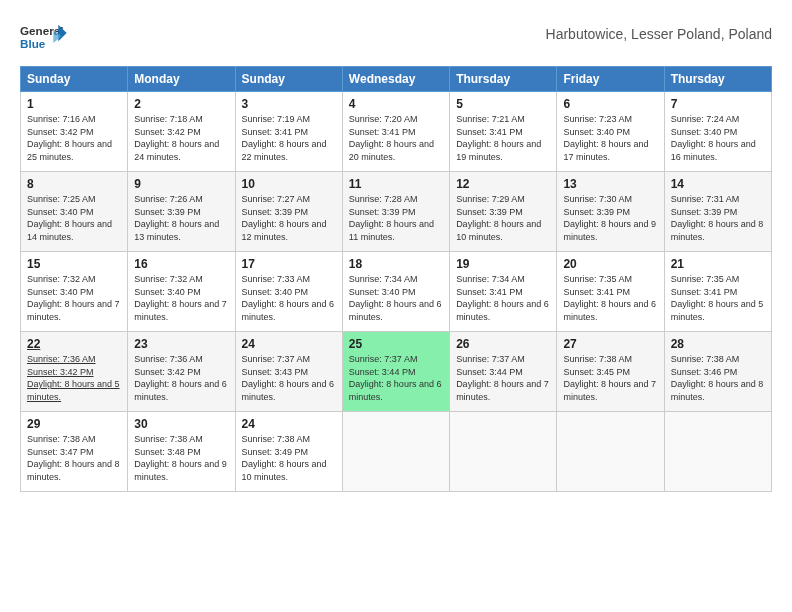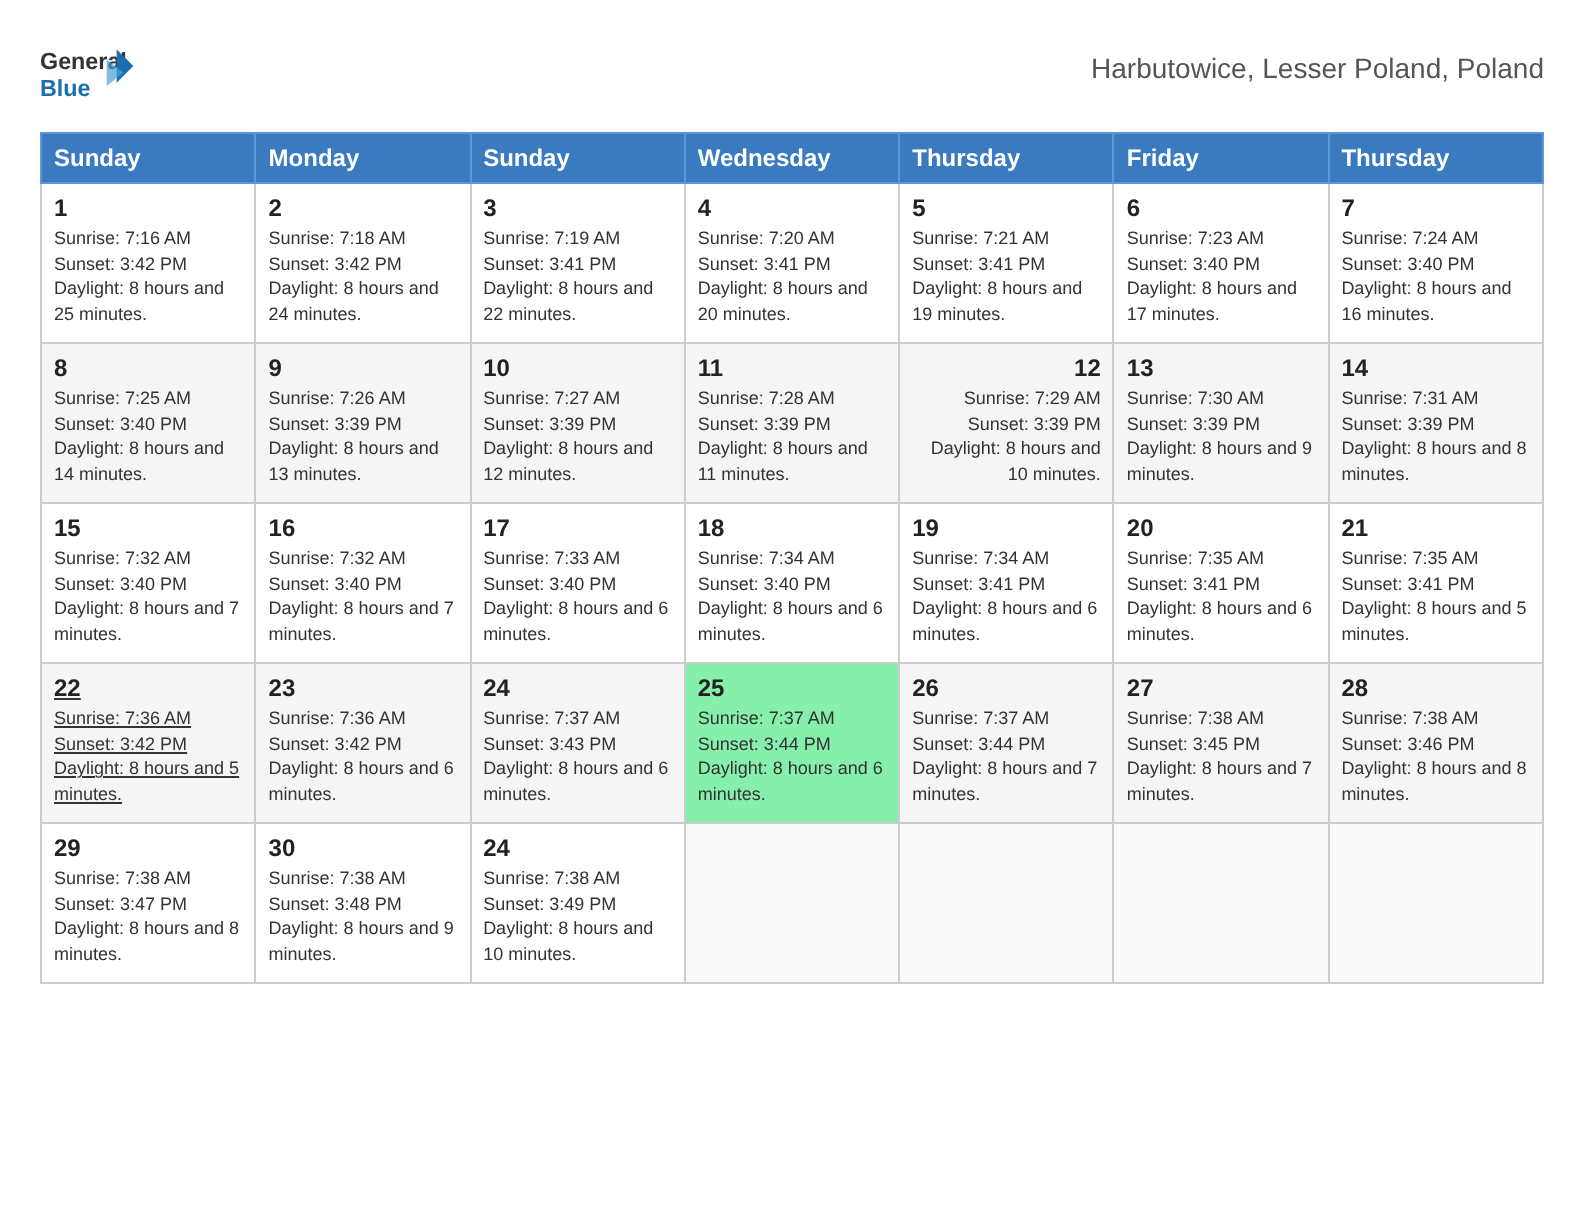--- a/index.html
+++ b/index.html
@@ -125,21 +125,21 @@
           <td><span class="day-number">4</span><span class="day-info">Sunrise: 7:20 AM<br>Sunset: 3:41 PM<br>Daylight: 8 hours and 20 minutes.</span></td>
           <td><span class="day-number">5</span><span class="day-info">Sunrise: 7:21 AM<br>Sunset: 3:41 PM<br>Daylight: 8 hours and 19 minutes.</span></td>
           <td><span class="day-number">6</span><span class="day-info">Sunrise: 7:23 AM<br>Sunset: 3:40 PM<br>Daylight: 8 hours and 17 minutes.</span></td>
           <td><span class="day-number">7</span><span class="day-info">Sunrise: 7:24 AM<br>Sunset: 3:40 PM<br>Daylight: 8 hours and 16 minutes.</span></td>
         </tr>
         <tr style="background: rgb(245, 245, 245);">
           <td style="background: rgb(245, 245, 245);"><span class="day-number">8</span><span class="day-info">Sunrise: 7:25 AM<br>Sunset: 3:40 PM<br>Daylight: 8 hours and 14 minutes.</span></td>
           <td style="background: rgb(245, 245, 245);"><span class="day-number">9</span><span class="day-info">Sunrise: 7:26 AM<br>Sunset: 3:39 PM<br>Daylight: 8 hours and 13 minutes.</span></td>
           <td style="background: rgb(245, 245, 245);"><span class="day-number">10</span><span class="day-info">Sunrise: 7:27 AM<br>Sunset: 3:39 PM<br>Daylight: 8 hours and 12 minutes.</span></td>
           <td style="background: rgb(245, 245, 245);"><span class="day-number">11</span><span class="day-info">Sunrise: 7:28 AM<br>Sunset: 3:39 PM<br>Daylight: 8 hours and 11 minutes.</span></td>
-          <td style="background: rgb(245, 245, 245); text-align: right;"><span class="day-number">12</span><span class="day-info">Sunrise: 7:29 AM<br>Sunset: 3:39 PM<br>Daylight: 8 hours and 10 minutes.</span></td>
+          <td style="background: rgb(245, 245, 245);"><span class="day-number">12</span><span class="day-info">Sunrise: 7:29 AM<br>Sunset: 3:39 PM<br>Daylight: 8 hours and 10 minutes.</span></td>
           <td style="background: rgb(245, 245, 245);"><span class="day-number">13</span><span class="day-info">Sunrise: 7:30 AM<br>Sunset: 3:39 PM<br>Daylight: 8 hours and 9 minutes.</span></td>
           <td style="background: rgb(245, 245, 245);"><span class="day-number">14</span><span class="day-info">Sunrise: 7:31 AM<br>Sunset: 3:39 PM<br>Daylight: 8 hours and 8 minutes.</span></td>
         </tr>
         <tr>
           <td><span class="day-number">15</span><span class="day-info">Sunrise: 7:32 AM<br>Sunset: 3:40 PM<br>Daylight: 8 hours and 7 minutes.</span></td>
           <td><span class="day-number">16</span><span class="day-info">Sunrise: 7:32 AM<br>Sunset: 3:40 PM<br>Daylight: 8 hours and 7 minutes.</span></td>
           <td><span class="day-number">17</span><span class="day-info">Sunrise: 7:33 AM<br>Sunset: 3:40 PM<br>Daylight: 8 hours and 6 minutes.</span></td>
           <td><span class="day-number">18</span><span class="day-info">Sunrise: 7:34 AM<br>Sunset: 3:40 PM<br>Daylight: 8 hours and 6 minutes.</span></td>
           <td><span class="day-number">19</span><span class="day-info">Sunrise: 7:34 AM<br>Sunset: 3:41 PM<br>Daylight: 8 hours and 6 minutes.</span></td>
           <td><span class="day-number">20</span><span class="day-info">Sunrise: 7:35 AM<br>Sunset: 3:41 PM<br>Daylight: 8 hours and 6 minutes.</span></td>

